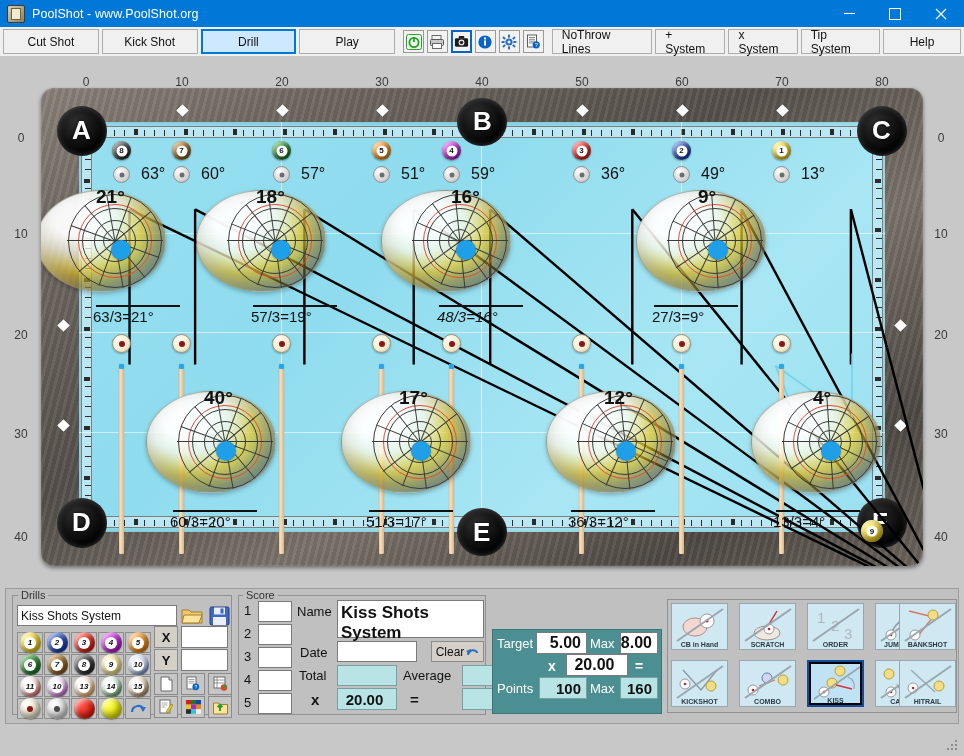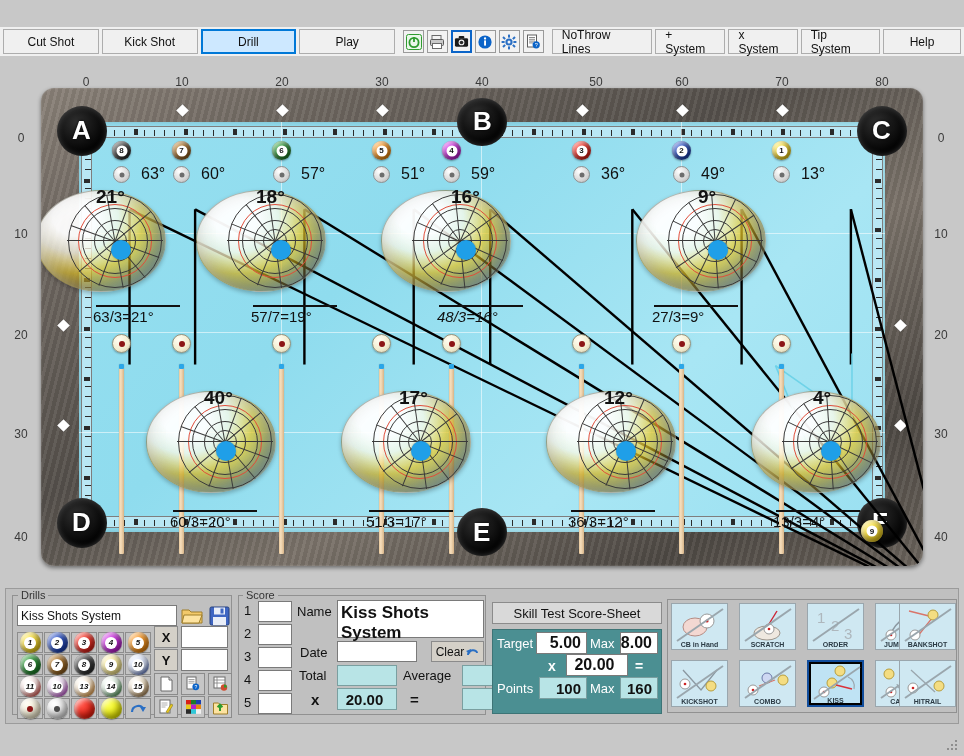--- a/index.html
+++ b/index.html
@@ -166,20 +166,37 @@
   .shotbtn.on{border:2px solid #114d9c;background:#bfe3f4;box-shadow:inset 0 0 0 2px #000;}
   .slash{position:absolute;left:3px;top:3px;width:50px;height:36px;}
   .grip{position:absolute;right:4px;bottom:3px;width:12px;height:12px;}
   .grip i{position:absolute;width:2px;height:2px;background:#8d8d8d;}
 </style>
 </head>
 <body>
 
 <div id="app">
 
+  <div class="titlebar">
+    <div class="tb-icon"></div>
+    <div class="tb-title">PoolShot - www.PoolShot.org</div>
+    <div class="tb-btns">
+      <div class="tb-btn">
+          <span class="min-glyph"></span>
+        </div>
+      <div class="tb-btn">
+          <span class="max-glyph"></span>
+        </div>
+      <div class="tb-btn close">
+        <svg width="12" height="12" viewBox="0 0 12 12">
+            <path d="M1 1 L11 11 M11 1 L1 11" stroke="#fff" stroke-width="1.2" fill="none"></path>
+          </svg>
+      </div>
+    </div>
+  </div>
 
   <div class="toolbar">
     <div class="tbtn wide">Cut Shot</div>
     <div class="tbtn wide">Kick Shot</div>
     <div class="tbtn wide sel">Drill</div>
     <div class="tbtn wide">Play</div>
     <span class="icon-sep"></span>
 
     <div class="ibtn">
       <svg width="16" height="16" viewBox="0 0 16 16">
@@ -245,21 +262,21 @@
     <div class="tbtn sys" style="width:78px">Help</div>
   </div>
 
   <div class="tablearea">
 
     <div class="ruler-lbl" style="left:71px;top:19px;width:30px;">0</div>
     <div class="ruler-lbl" style="left:167px;top:19px;width:30px;">10</div>
     <div class="ruler-lbl" style="left:267px;top:19px;width:30px;">20</div>
     <div class="ruler-lbl" style="left:367px;top:19px;width:30px;">30</div>
     <div class="ruler-lbl" style="left:467px;top:19px;width:30px;">40</div>
-    <div class="ruler-lbl" style="left:581px;top:19px;width:30px;">50</div>
+    <div class="ruler-lbl" style="left:567px;top:19px;width:30px;">50</div>
     <div class="ruler-lbl" style="left:667px;top:19px;width:30px;">60</div>
     <div class="ruler-lbl" style="left:767px;top:19px;width:30px;">70</div>
     <div class="ruler-lbl" style="left:867px;top:19px;width:30px;">80</div>
 
     <div class="ruler-lbl" style="left:8px;top:75px;width:26px;">0</div>
     <div class="ruler-lbl" style="left:8px;top:171px;width:26px;">10</div>
     <div class="ruler-lbl" style="left:8px;top:272px;width:26px;">20</div>
     <div class="ruler-lbl" style="left:8px;top:371px;width:26px;">30</div>
     <div class="ruler-lbl" style="left:8px;top:474px;width:26px;">40</div>
 
@@ -750,21 +767,21 @@
           <span class="spoke" style="transform:rotate(202deg)"></span>
           <span class="spoke" style="transform:rotate(232deg)"></span>
           <span class="spoke" style="transform:rotate(262deg)"></span>
           <span class="spoke" style="transform:rotate(292deg)"></span>
           <span class="spoke" style="transform:rotate(322deg)"></span>
         </div>
         <div class="hitdot" style="left:75px;top:50px;"></div>
         <div class="angnum" style="left:60px;top:-4px;">18°</div>
       </div>
       <div class="fbar" style="left:212px;top:217px;width:84px;"></div>
-      <div class="formula" style="left:210px;top:220px;">57/7=19°</div>
+      <div class="formula" style="left:210px;top:220px;">57/3=19°</div>
 
       <div class="cueball" style="left:340px;top:102px;">
         <div class="sph"></div>
         <div class="target">
           <div class="ring" style="left:0;top:0;width:94px;height:94px;"></div>
           <div class="ring" style="left:14px;top:14px;width:66px;height:66px;"></div>
           <div class="ringr" style="left:10px;top:10px;width:74px;height:74px;"></div>
           <div class="ring" style="left:26px;top:26px;width:42px;height:42px;"></div>
           <div class="ring" style="left:35px;top:35px;width:24px;height:24px;"></div>
           <div class="ring" style="left:-1px;top:46px;width:96px;height:1px;border-radius:0;border:0;border-top:1px solid #3a3a3a;"></div>
@@ -1136,23 +1153,20 @@
     <div class="scorelbl" style="left:299px;top:83px;color:#111;">Total</div>
     <div class="tealfield" style="left:337px;top:80px;width:60px;height:21px;"></div>
     <div class="scorelbl" style="left:403px;top:83px;color:#111;">Average</div>
     <div class="tealfield" style="left:462px;top:80px;width:60px;height:21px;"></div>
 
     <div class="scorelbl" style="left:311px;top:106px;color:#111;font-weight:700;font-size:15px;">x</div>
     <div class="tealfield" style="left:337px;top:103px;width:60px;height:22px;justify-content:center;">20.00</div>
     <div class="scorelbl" style="left:410px;top:106px;color:#111;font-weight:700;font-size:15px;">=</div>
     <div class="tealfield" style="left:462px;top:103px;width:60px;height:22px;"></div>
 
-    <div class="sbtn" style="left:492px;top:17px;width:170px;height:22px;background:#d9d9d9;font-size:13px;">
-      <span>Skill Test Score-Sheet</span>
-    </div>
     <div class="scorebox" style="left:492px;top:44px;width:170px;height:85px;"></div>
     <div class="scorelbl" style="left:497px;top:51px;">Target</div>
     <div class="whitefield" style="left:536px;top:47px;width:51px;height:22px;">5.00</div>
     <div class="scorelbl" style="left:590px;top:51px;">Max</div>
     <div class="whitefield" style="left:620px;top:47px;width:38px;height:22px;">8.00</div>
 
     <div class="scorelbl" style="left:548px;top:73px;font-weight:700;font-size:14px;">x</div>
     <div class="whitefield" style="left:566px;top:69px;width:62px;height:22px;justify-content:center;">20.00</div>
     <div class="scorelbl" style="left:635px;top:73px;font-weight:700;font-size:14px;">=</div>
 

